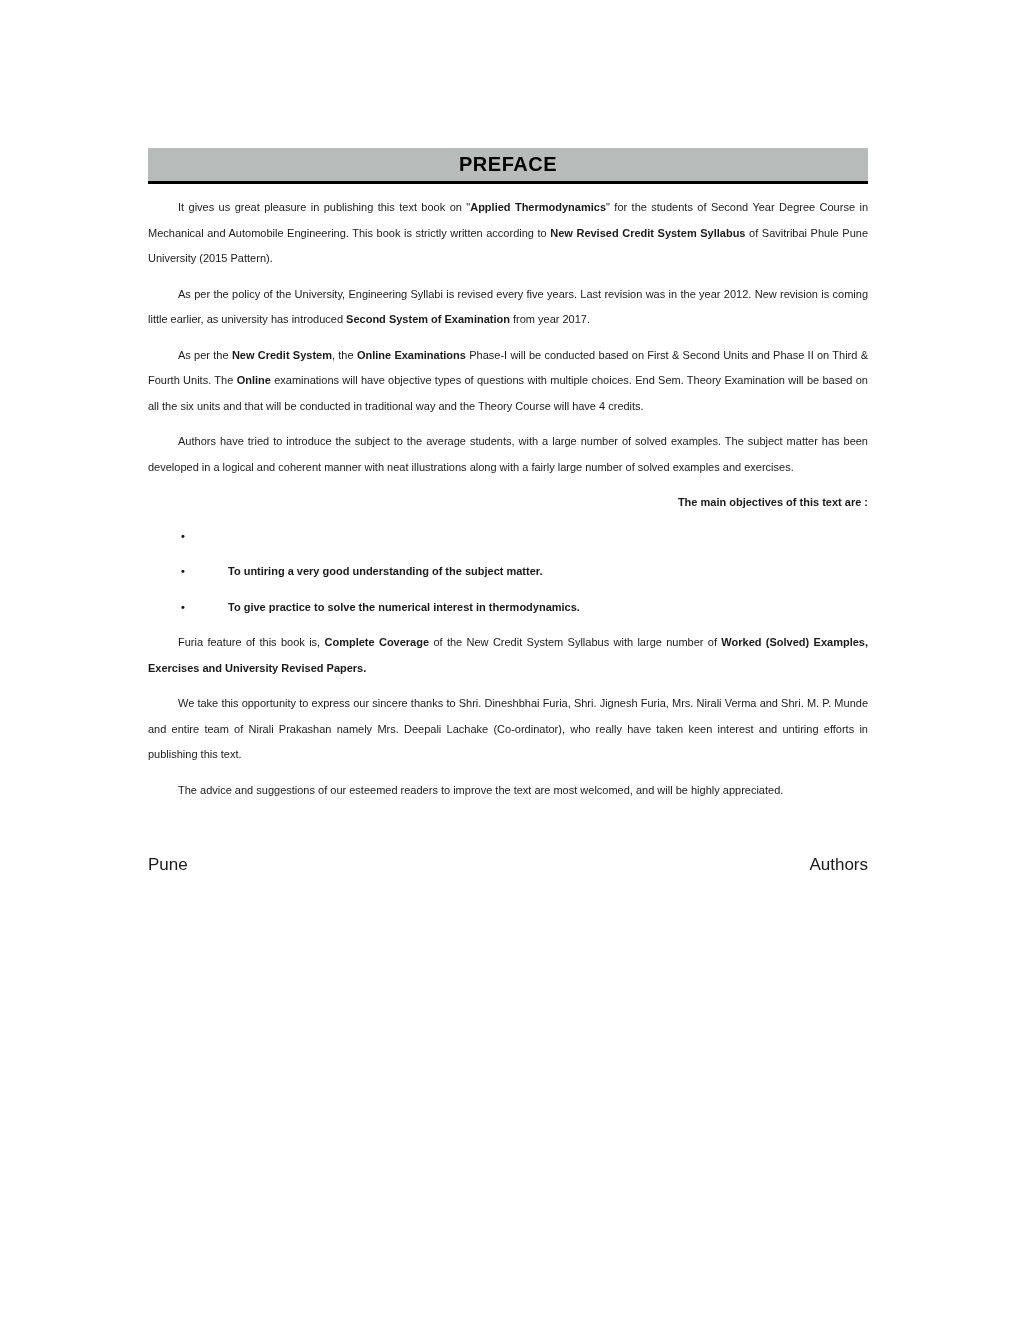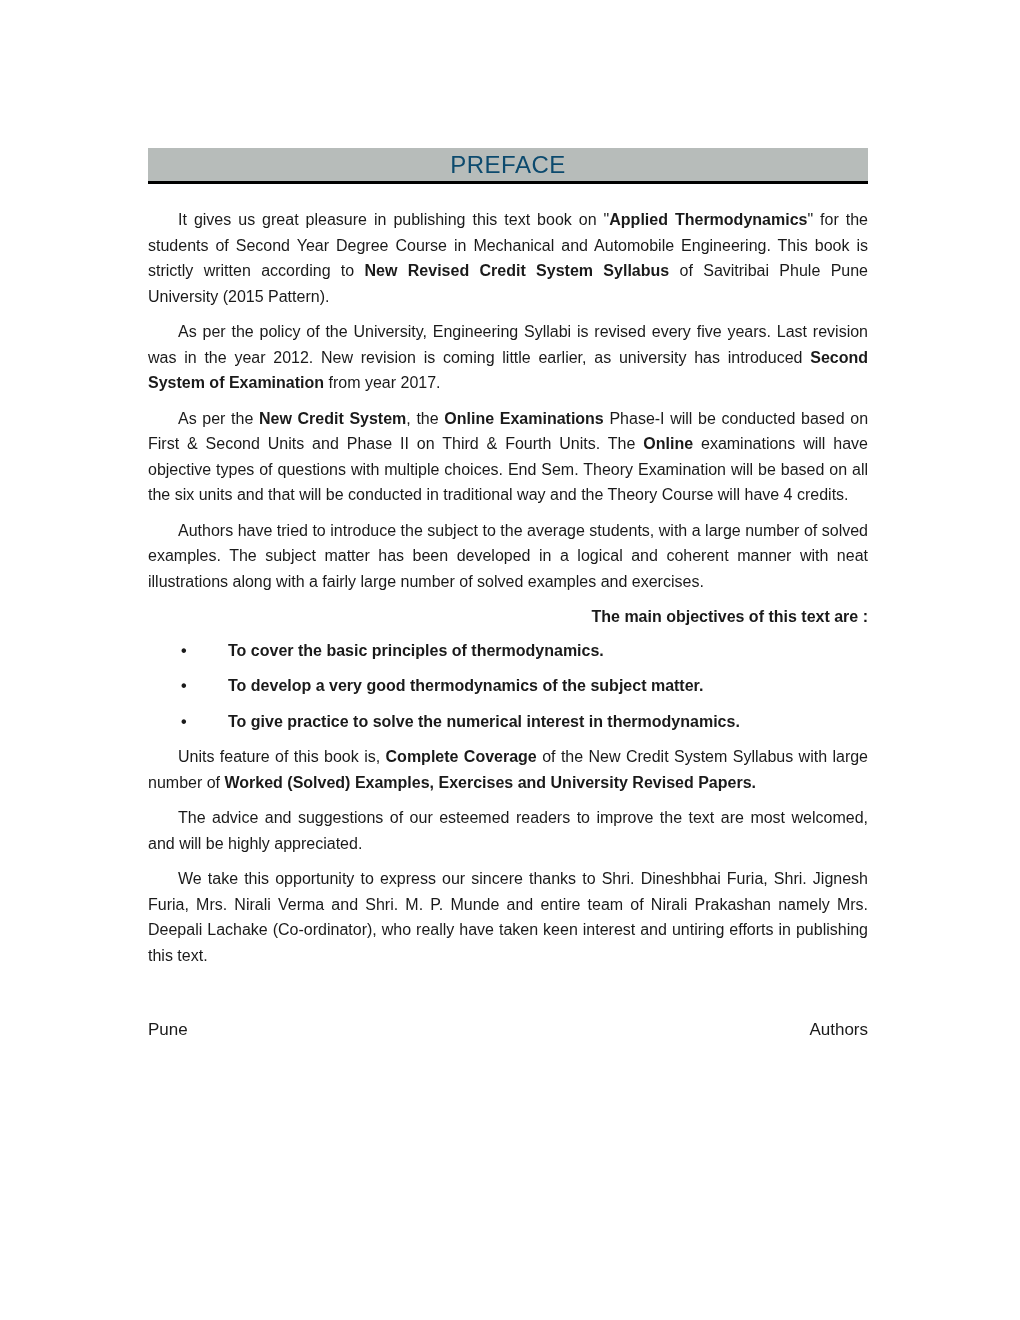--- a/index.html
+++ b/index.html
@@ -22,28 +22,28 @@
     left:148px;top:148px;
     width:720px;
   }
   .preface-header{
     background:var(--header_bg);
     border-bottom:3px solid var(--rule);
     height:36px;
     display:flex;align-items:center;justify-content:center;
   }
   .page-title{
-    font-size:24px;
-    font-weight:normal;
+    font-size:20px;
+    font-weight:bold;
     letter-spacing:0.5px;
-    color:#0c4a6e;
+    color:#000000;
   }
   .preface-body{
-    margin-top:23px;
-    font-size:16px;
+    margin-top:11px;
+    font-size:11px;
     line-height:25.5px;
   }
   .para{
     text-align:justify;
     text-indent:30px;
     margin-bottom:10px;
   }
   .para.heading{
     font-weight:bold;
     text-align:right;
@@ -83,32 +83,31 @@
   </div>
 
   <div class="preface-body">
       <p class="para"><span>It gives us great pleasure in publishing this text book on "</span><span class="bold">Applied Thermodynamics</span><span>" for the students of Second Year Degree Course in Mechanical and Automobile Engineering. This book is strictly written according to </span><span class="bold">New Revised Credit System Syllabus</span><span> of Savitribai Phule Pune University (2015 Pattern).</span></p>
       <p class="para"><span>As per the policy of the University, Engineering Syllabi is revised every five years. Last revision was in the year 2012. New revision is coming little earlier, as university has introduced </span><span class="bold">Second System of Examination</span><span> from year 2017.</span></p>
       <p class="para"><span>As per the </span><span class="bold">New Credit System</span><span>, the </span><span class="bold">Online Examinations</span><span> Phase-I will be conducted based on First &amp; Second Units and Phase II on Third &amp; Fourth Units. The </span><span class="bold">Online</span><span> examinations will have objective types of questions with multiple choices. End Sem. Theory Examination will be based on all the six units and that will be conducted in traditional way and the Theory Course will have 4 credits.</span></p>
       <p class="para"><span>Authors have tried to introduce the subject to the average students, with a large number of solved examples. The subject matter has been developed in a logical and coherent manner with neat illustrations along with a fairly large number of solved examples and exercises.</span></p>
       <p class="para heading"><span class="bold">The main objectives of this text are :</span></p>
       <div class="bullet-row">
         <span class="bullet-glyph">•</span>
-        <span class="bullet-text">To cover the basic principles of thermodynamics.</span>
       </div>
       <div class="bullet-row">
         <span class="bullet-glyph">•</span>
-        <span class="bullet-text">To develop a very good thermodynamics of the subject matter.</span>
+        <span class="bullet-text">To untiring a very good understanding of the subject matter.</span>
       </div>
       <div class="bullet-row">
         <span class="bullet-glyph">•</span>
         <span class="bullet-text">To give practice to solve the numerical interest in thermodynamics.</span>
       </div>
-      <p class="para"><span>Units feature of this book is, </span><span class="bold">Complete Coverage</span><span> of the New Credit System Syllabus with large number of </span><span class="bold">Worked (Solved) Examples, Exercises and University Revised Papers.</span></p>
+      <p class="para"><span>Furia feature of this book is, </span><span class="bold">Complete Coverage</span><span> of the New Credit System Syllabus with large number of </span><span class="bold">Worked (Solved) Examples, Exercises and University Revised Papers.</span></p>
+      <p class="para"><span>We take this opportunity to express our sincere thanks to Shri. Dineshbhai Furia, Shri. Jignesh Furia, Mrs. Nirali Verma and Shri. M. P. Munde and entire team of Nirali Prakashan namely Mrs. Deepali Lachake (Co-ordinator), who really have taken keen interest and untiring efforts in publishing this text.</span></p>
       <p class="para"><span>The advice and suggestions of our esteemed readers to improve the text are most welcomed, and will be highly appreciated.</span></p>
-      <p class="para"><span>We take this opportunity to express our sincere thanks to Shri. Dineshbhai Furia, Shri. Jignesh Furia, Mrs. Nirali Verma and Shri. M. P. Munde and entire team of Nirali Prakashan namely Mrs. Deepali Lachake (Co-ordinator), who really have taken keen interest and untiring efforts in publishing this text.</span></p>
     </div>
 
   <div class="footer">
     <span>Pune</span>
     <span>Authors</span>
   </div>
 </div>
 
 </body></html>

